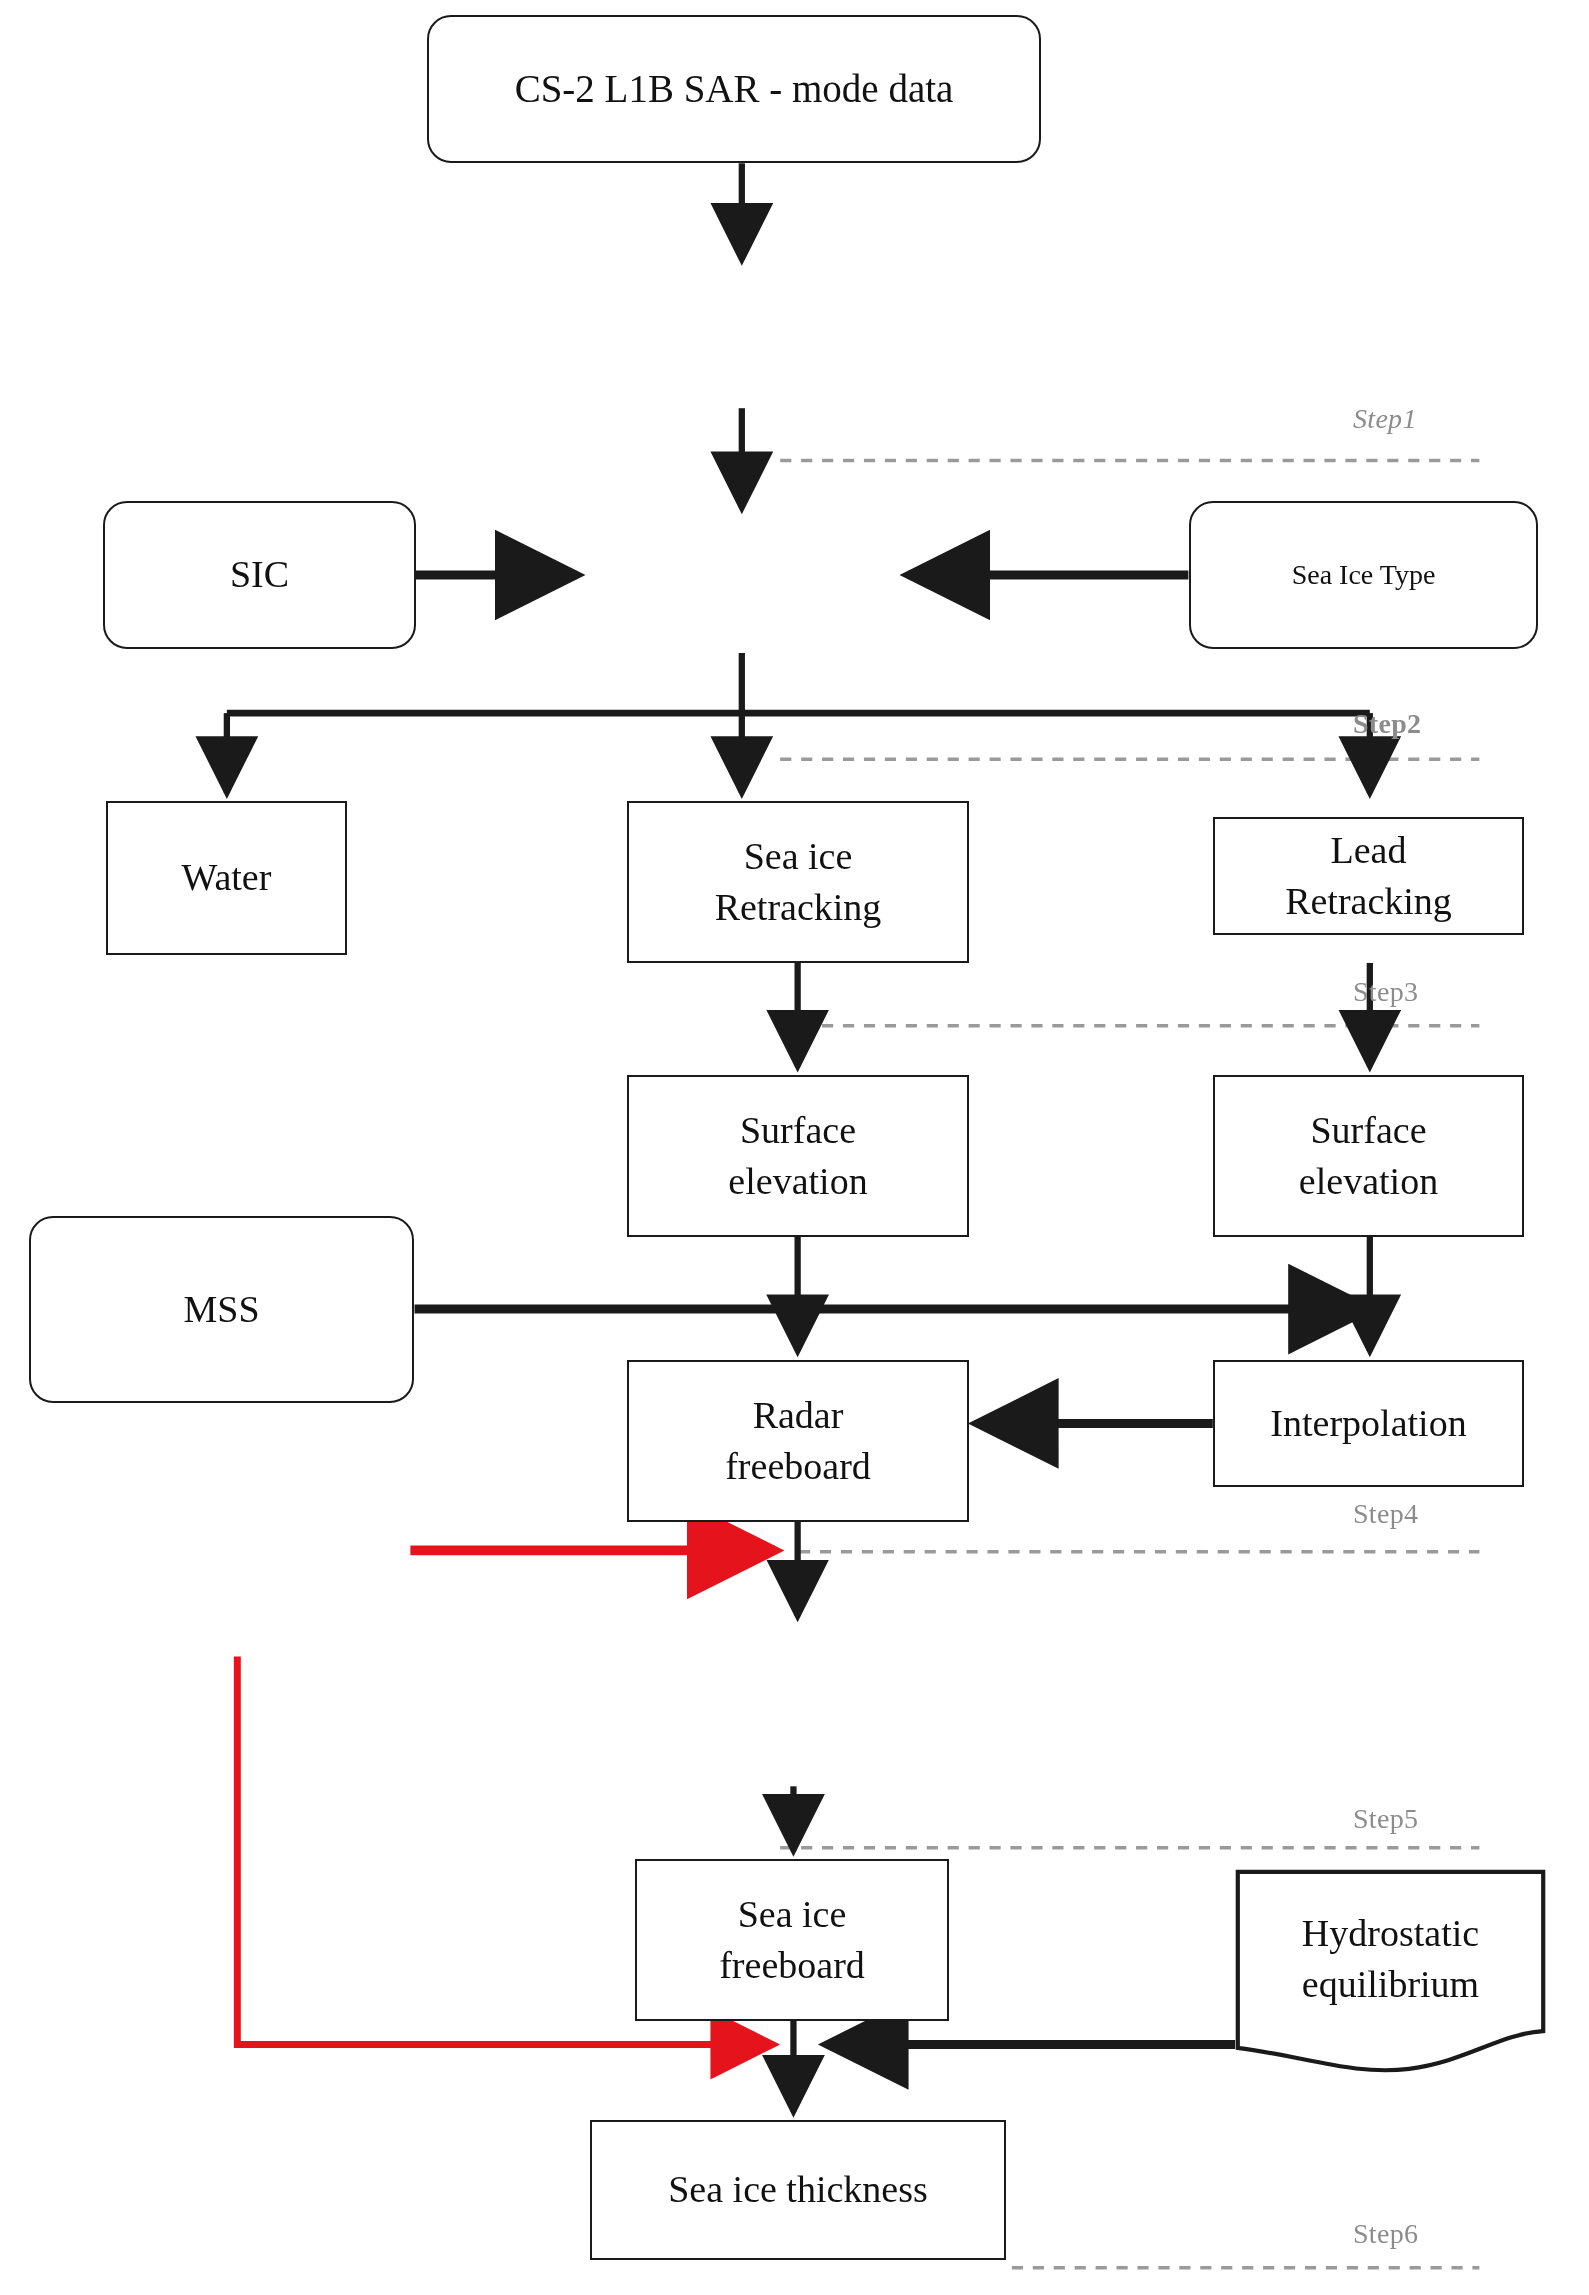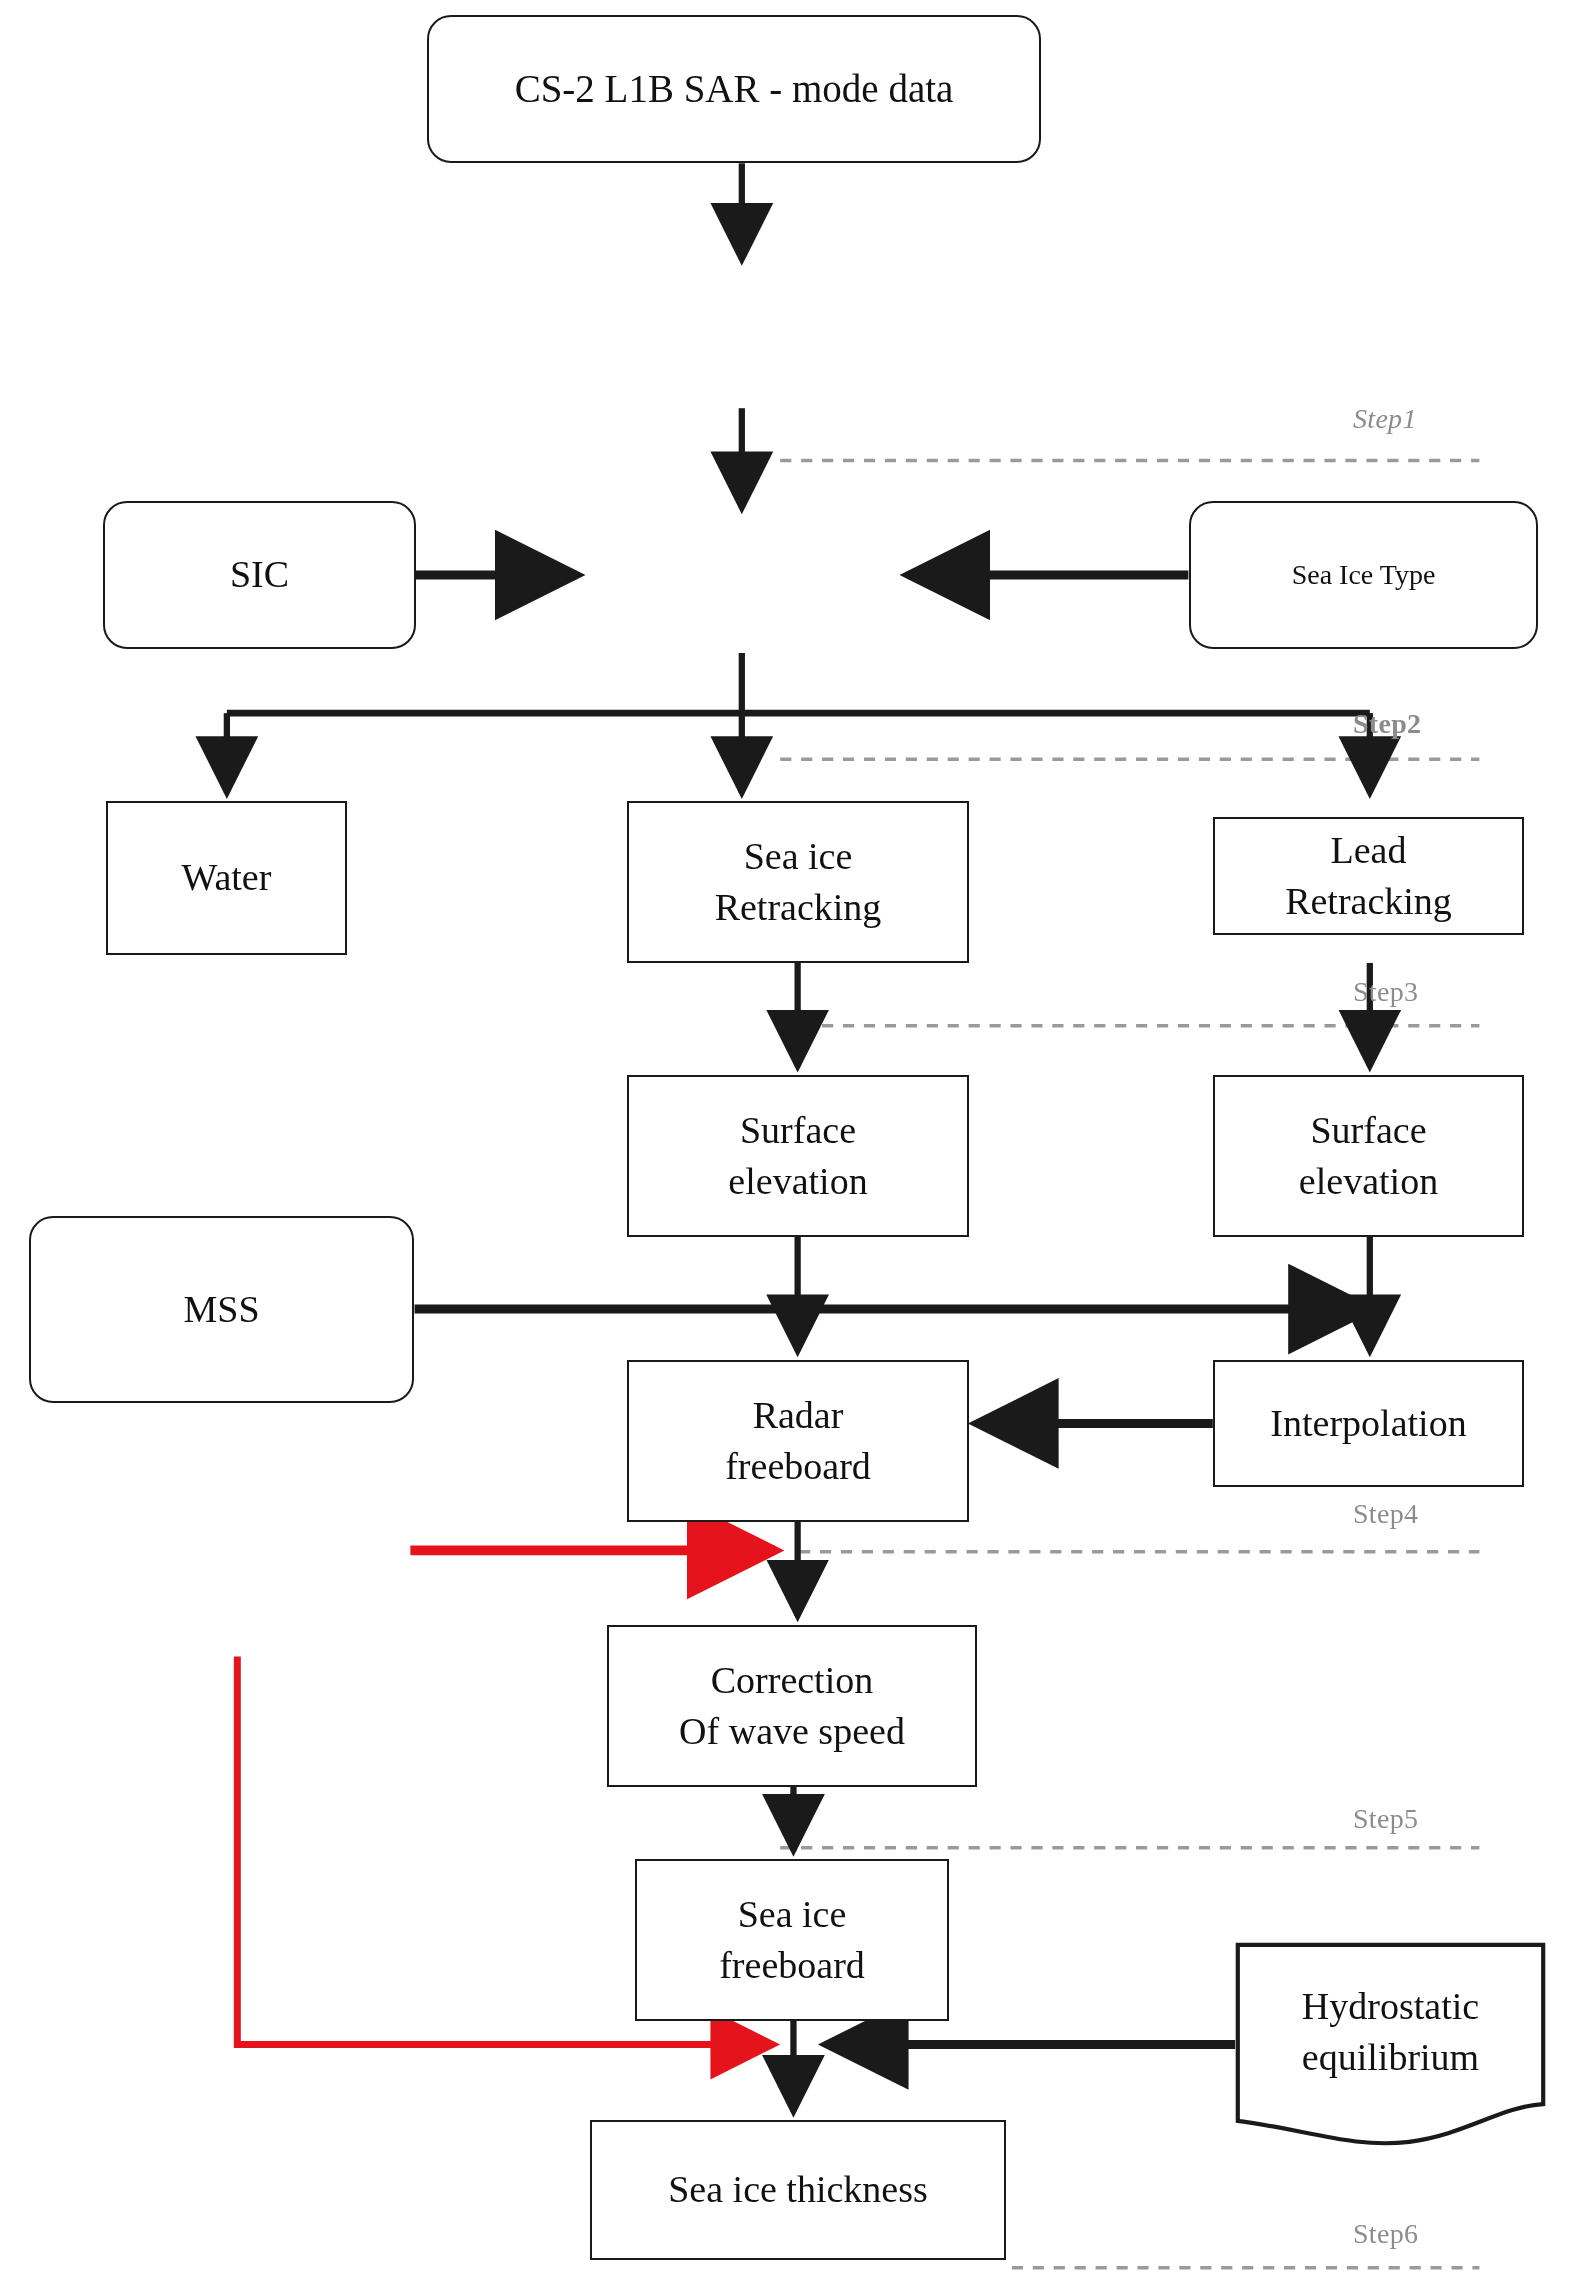--- a/index.html
+++ b/index.html
@@ -192,29 +192,26 @@
 
   <div class="node-box" style="left:627px; top:1360px; width:342px; height:162px; font-size:38px;">
     <span class="node-label">Radar<br>freeboard</span>
   </div>
 
   <div class="node-box" style="left:1213px; top:1360px; width:311px; height:127px; font-size:38px;">
     <span class="node-label">Interpolation</span>
   </div>
 
 
-  <div class="node-box" style="left:607px; top:1625px; width:370px; height:162px; font-size:38px;">
-    <span class="node-label">Correction<br>Of wave speed</span>
-  </div>
 
   <div class="node-box" style="left:635px; top:1859px; width:314px; height:162px; font-size:38px;">
     <span class="node-label">Sea ice<br>freeboard</span>
   </div>
 
-  <div class="doc-node" style="left:1235px; top:1942px; width:311px; height:204px;">
+  <div class="doc-node" style="left:1235px; top:1869px; width:311px; height:204px;">
     <svg viewBox="0 0 446 292" preserveAspectRatio="none">
       <path d="M4,4 L442,4 L442,232 C380,236 330,276 250,286 C170,296 100,268 4,256 Z" fill="#ffffff" stroke="#1a1a1a" stroke-width="6"></path>
     </svg>
     <span class="doc-text" style="font-size:38px;">Hydrostatic<br>equilibrium</span>
   </div>
 
   <div class="node-box" style="left:590px; top:2120px; width:416px; height:140px; font-size:38px;">
     <span class="node-label">Sea ice thickness</span>
   </div>
 

